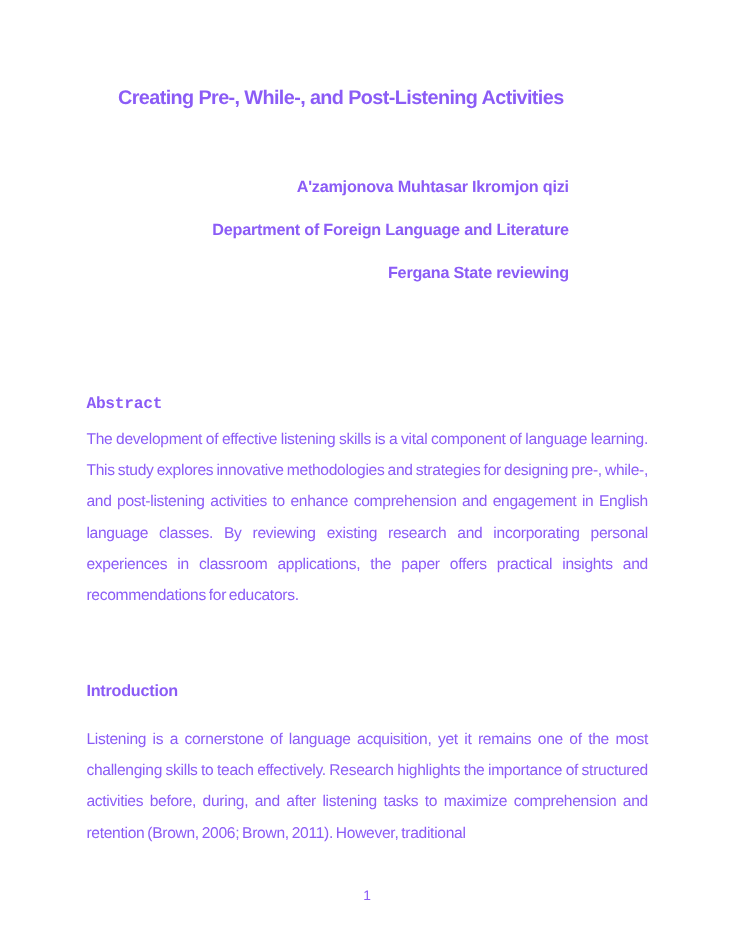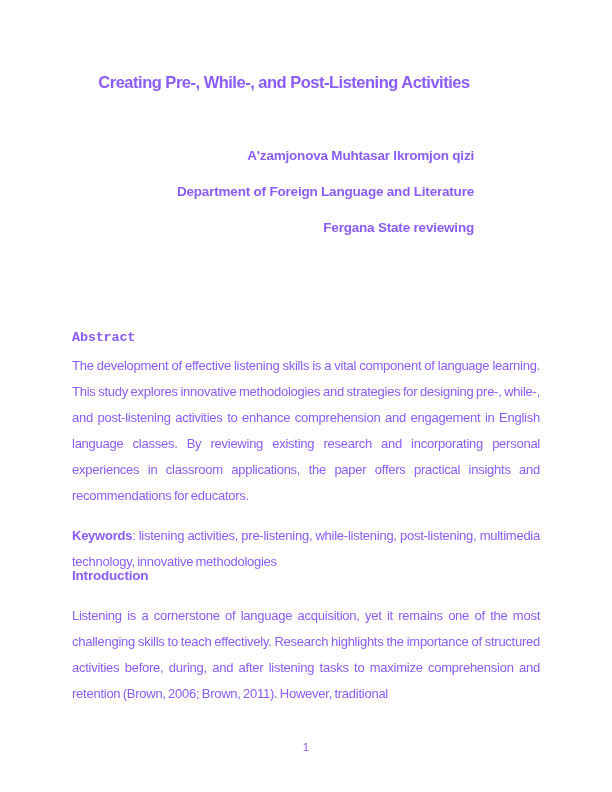--- a/index.html
+++ b/index.html
@@ -82,21 +82,20 @@
   <div class="author-block">
     <div class="line">A'zamjonova Muhtasar Ikromjon qizi</div>
     <div class="line">Department of Foreign Language and Literature</div>
     <div class="line">Fergana State reviewing</div>
   </div>
 
   <h2 class="section-heading heading-abstract">Abstract</h2>
 
   <p class="body-par par-abstract">The development of effective listening skills is a vital component of language learning. This study explores innovative methodologies and strategies for designing pre-, while-, and post-listening activities to enhance comprehension and engagement in English language classes. By reviewing existing research and incorporating personal experiences in classroom applications, the paper offers practical insights and recommendations for educators.</p>
 
-  <p class="body-par par-keywords"><span class="keywords-label">Keywords</span><span>: listening activities, pre-listening, while-listening, post-listening, multimedia technology, innovative methodologies</span></p>
 
   <h2 class="section-heading heading-introduction">Introduction</h2>
 
   <p class="body-par par-introduction">Listening is a cornerstone of language acquisition, yet it remains one of the most challenging skills to teach effectively. Research highlights the importance of structured activities before, during, and after listening tasks to maximize comprehension and retention (Brown, 2006; Brown, 2011). However, traditional</p>
 
   <div class="page-number">1</div>
 
 </div>
 
 </body></html>

